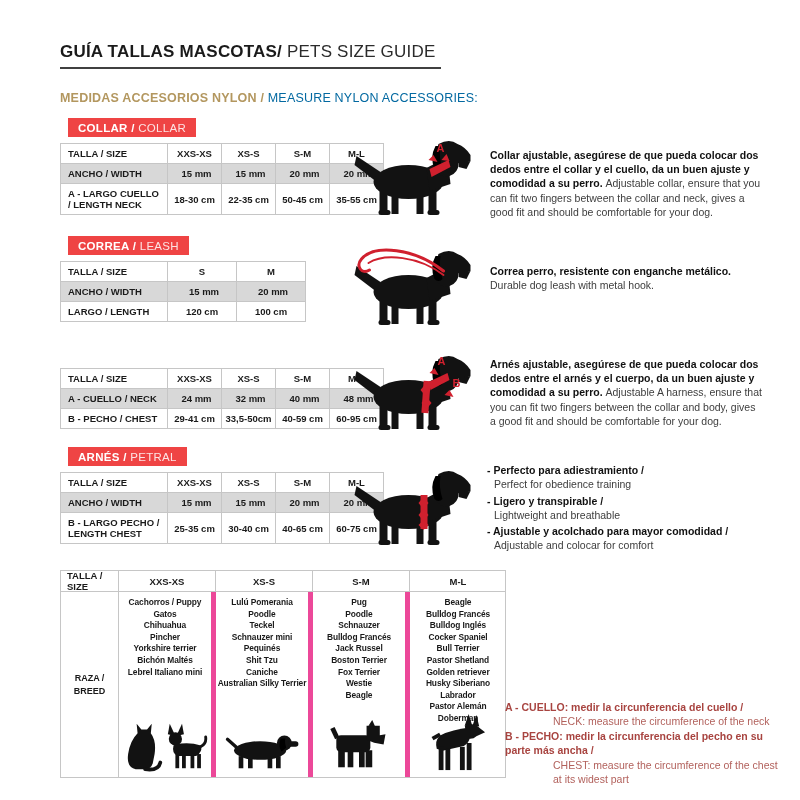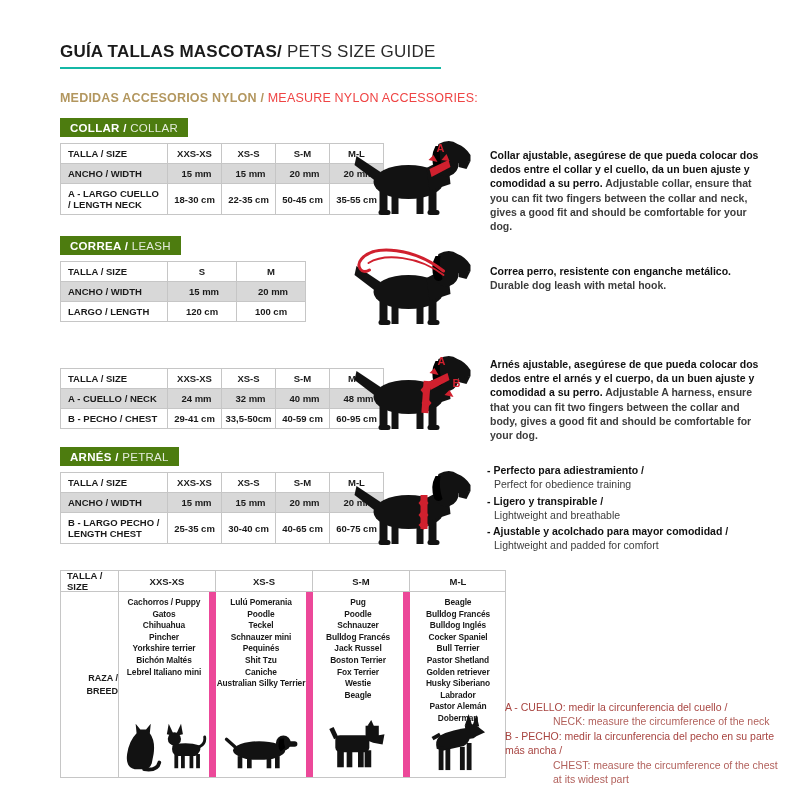--- a/index.html
+++ b/index.html
@@ -1,70 +1,70 @@
 <!DOCTYPE html>
 <html><head>
 <meta charset="utf-8">
 <style>
   html,body{margin:0;padding:0;background:#fff;}
   body{width:800px;height:800px;font-family:"Liberation Sans",sans-serif;color:#1a1a1a;position:relative;overflow:hidden;}
 
   .page{position:relative;width:800px;height:800px;background:#ffffff;}
 
   .title{position:absolute;left:60px;top:42px;margin:0;font-size:17px;font-weight:700;letter-spacing:.2px;
-         border-bottom:2px solid #14b8a6;padding-bottom:5px;padding-right:6px;}
+         border-bottom:2px solid #404040;padding-bottom:5px;padding-right:6px;}
   .title .en{font-weight:400;color:#2b2b2b;}
 
   .subtitle{position:absolute;left:60px;top:91px;font-size:12.5px;font-weight:700;color:#b3975f;letter-spacing:.2px;}
-  .subtitle .en{font-weight:400;color:#ef4444;}
-
-  .badge{position:absolute;left:60px;background:#4d7c0f;color:#fff;font-size:11.5px;font-weight:700;
+  .subtitle .en{font-weight:400;color:#0369a1;}
+
+  .badge{position:absolute;left:68px;background:#ef4444;color:#fff;font-size:11.5px;font-weight:700;
          padding:4px 10px 3px;letter-spacing:.3px;}
   .badge .en{font-weight:400;opacity:.85;}
   #badge-collar{top:118px;} #badge-leash{top:236px;} #badge-harness{top:343px;margin-top:48px;} #badge-petral{top:447px;}
 
   table.size{position:absolute;left:60px;border-collapse:collapse;font-size:9.5px;font-weight:700;table-layout:fixed;}
   .size th,.size td{border:1px solid #c6c6c6;text-align:center;padding:4px 3px;background:#fff;}
   .size .lbl{text-align:left;padding-left:7px;width:96px;}
   .size tr.shaded th,.size tr.shaded td{background:#d8d8d8;padding-left:7px;}
   #table-collar{top:143px;width:286px;} #table-collar th:not(.lbl),#table-collar td:not(.lbl){width:47px;}
   #table-leash{top:261px;width:222px;}  #table-leash th:not(.lbl),#table-leash td:not(.lbl){width:62px;}
   #table-harness{top:368px;width:286px;} #table-harness th:not(.lbl),#table-harness td:not(.lbl){width:47px;}
   #table-petral{top:472px;width:286px;}  #table-petral th:not(.lbl),#table-petral td:not(.lbl){width:47px;}
 
   .dog{position:absolute;left:352px;width:125px;height:85px;}
   #dog-collar-svg{top:136px;} #dog-leash-svg{top:246px;} #dog-harness-svg{top:351px;} #dog-petral-svg{top:466px;}
   .mk{font-size:11px;font-weight:700;fill:#d0202e;font-family:"Liberation Sans",sans-serif;}
 
   .desc{position:absolute;left:490px;width:274px;font-size:10.5px;line-height:1.35;}
   #desc-collar{top:148px;} #desc-leash{top:264px;} #desc-harness{top:357px;}
   .desc .es{font-weight:700;color:#111;}
-  .desc .en{font-weight:700;color:#3d3d3d;text-align:right;}
+  .desc .en{font-weight:400;color:#3d3d3d;text-align:right;}
 
   .bullets{position:absolute;left:487px;top:464px;width:280px;font-size:10.5px;line-height:1.32;}
   .bullet{margin-bottom:3px;}
   .b-es{font-weight:700;color:#111;}
   .b-en{font-weight:400;color:#3d3d3d;padding-left:7px;margin-top:24px;}
 
   .breeds{position:absolute;left:60px;top:570px;width:446px;height:208px;border:1px solid #c6c6c6;
           display:grid;grid-template-columns:58px 97px 97px 97px 96px;grid-template-rows:21px 1fr;
           font-weight:700;background:#fff;box-sizing:border-box;}
   .bh{border-right:1px solid #c6c6c6;border-bottom:1px solid #c6c6c6;display:flex;align-items:center;
       justify-content:center;font-size:9.5px;}
   .bh.first{justify-content:flex-start;padding-left:6px;}
   .bh:nth-child(5){border-right:none;}
-  .bcell{border-right:7px solid #ec4899;position:relative;text-align:center;padding-top:5px;
+  .bcell{border-right:5px solid #ec4899;position:relative;text-align:center;padding-top:5px;
          font-size:8.4px;line-height:1.38;letter-spacing:-.1px;white-space:nowrap;overflow:hidden;}
   .bcell.last{border-right:none;}
   .blabel{border-right:1px solid #c6c6c6;display:flex;align-items:center;justify-content:center;
-          text-align:right;font-size:9px;line-height:1.4;}
+          text-align:center;font-size:9px;line-height:1.4;}
   .sil{position:absolute;bottom:5px;left:0;right:0;display:flex;justify-content:center;align-items:flex-end;}
 
   .notes{position:absolute;left:505px;top:700px;width:282px;font-size:10.5px;line-height:1.38;}
-  .note-bold{font-weight:400;color:#a84440;}
+  .note-bold{font-weight:700;color:#a84440;}
   .note-reg{font-weight:400;color:#b2615c;padding-left:16px;margin-left:32px;}
 </style>
 </head>
 <body>
 
 <div class="page">
 
   <svg width="0" height="0" style="position:absolute">
     <defs>
       <g id="dog-base" fill="#121212">
@@ -226,21 +226,21 @@
     <g>
       <rect x="66" y="29" width="7" height="34" fill="#d0202e"></rect>
       <path d="M69,31 l5,6 -5,6 -5,-6 Z" fill="#d0202e"></path>
       <path d="M69,43 l5,6 -5,6 -5,-6 Z" fill="#d0202e"></path>
       <path d="M69,54 l5,5 -5,5 -5,-5 Z" fill="#d0202e"></path>
     </g>
   </svg>
   <div class="bullets">
       <div class="bullet"><span class="b-es">- Perfecto para adiestramiento /</span><br><span class="b-en">Perfect for obedience training</span></div>
       <div class="bullet"><span class="b-es">- Ligero y transpirable /</span><br><span class="b-en">Lightweight and breathable</span></div>
-      <div class="bullet"><span class="b-es">- Ajustable y acolchado para mayor comodidad /</span><br><span class="b-en">Lightweight and padded for comfort</span></div>
+      <div class="bullet"><span class="b-es">- Ajustable y acolchado para mayor comodidad /</span><br><span class="b-en">Adjustable and colocar for comfort</span></div>
     </div>
 
   <div class="breeds">
     <div class="bh first">TALLA / SIZE</div>
     <div class="bh">XXS-XS</div>
     <div class="bh">XS-S</div>
     <div class="bh">S-M</div>
     <div class="bh">M-L</div>
 
     <div class="blabel">RAZA / BREED</div>

